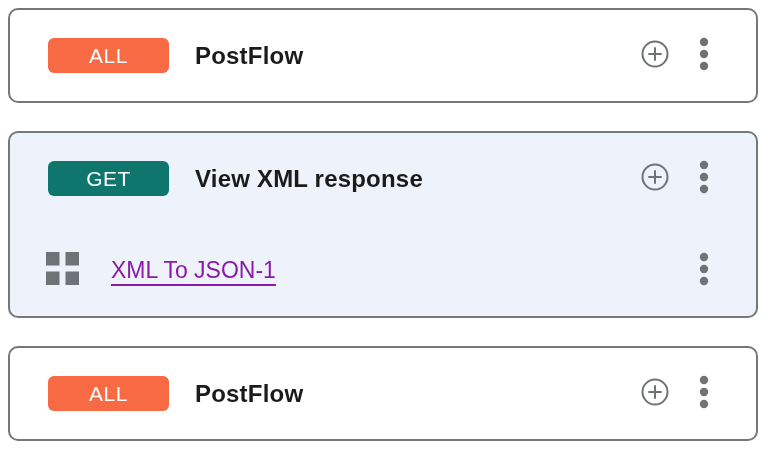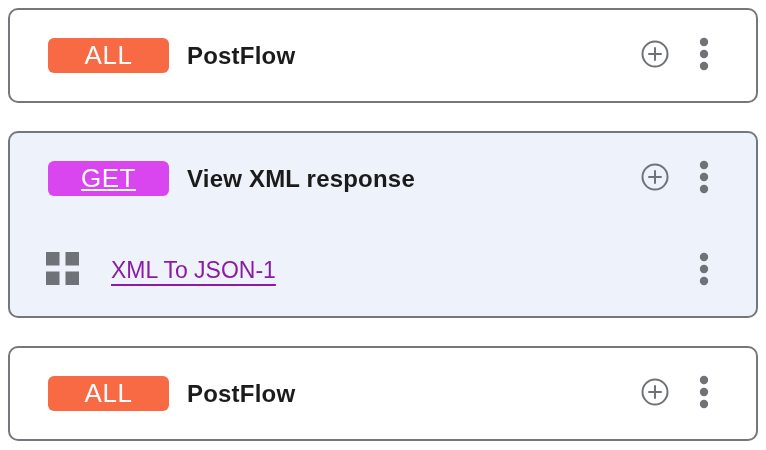--- a/index.html
+++ b/index.html
@@ -36,30 +36,30 @@
     padding: 0 47px 0 36px;
   }
   .badge {
     width: 121px;
     height: 35px;
     border-radius: 6px;
     display: flex;
     align-items: center;
     justify-content: center;
     color: #ffffff;
-    font-size: 26px;
+    font-size: 21px;
     font-weight: 500;
     letter-spacing: 0.5px;
     flex: 0 0 auto;
     text-align: right;
   }
   .badge-all { background: #F76A44; }
-  .badge-get { background: #d946ef; text-decoration: underline; }
+  .badge-get { background: #0f766e; }
   .flow-title {
-    margin-left: 18px;
+    margin-left: 26px;
     font-size: 24px;
     font-weight: 700;
     color: #1B1B1B;
     letter-spacing: 0.2px;
     white-space: nowrap;
   }
   .right-icons {
     margin-left: auto;
     display: flex;
     align-items: center;

